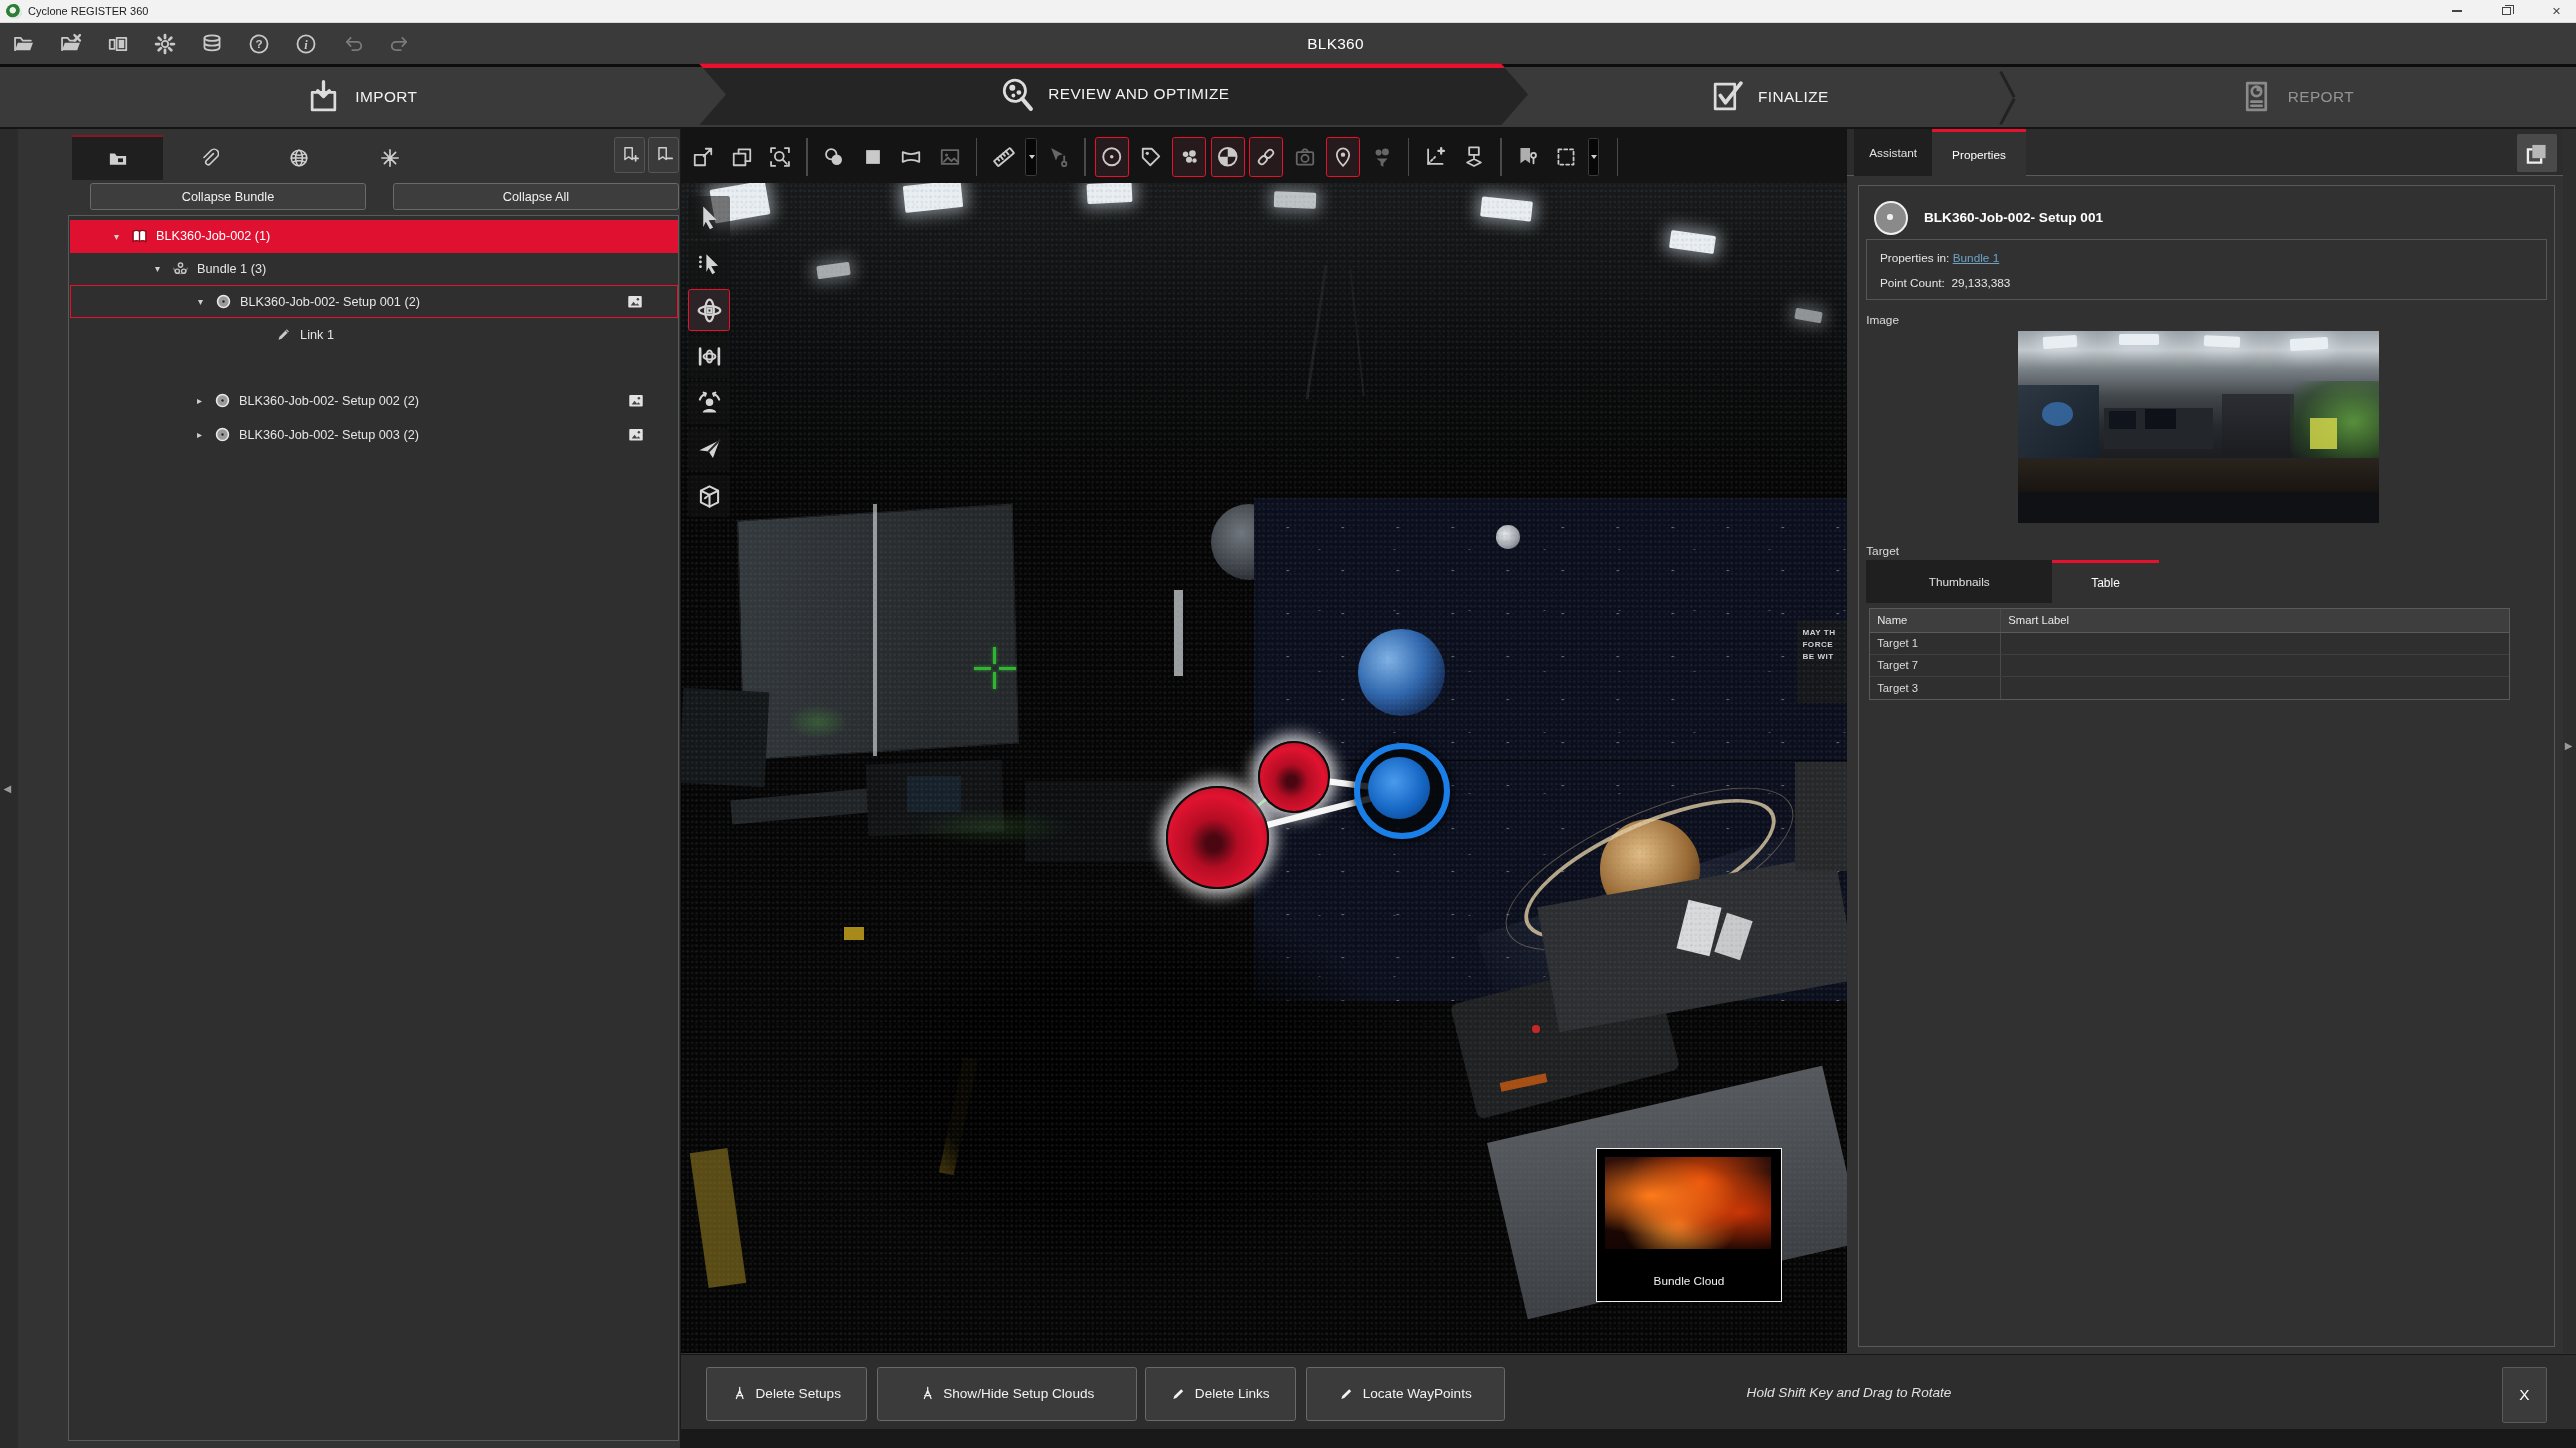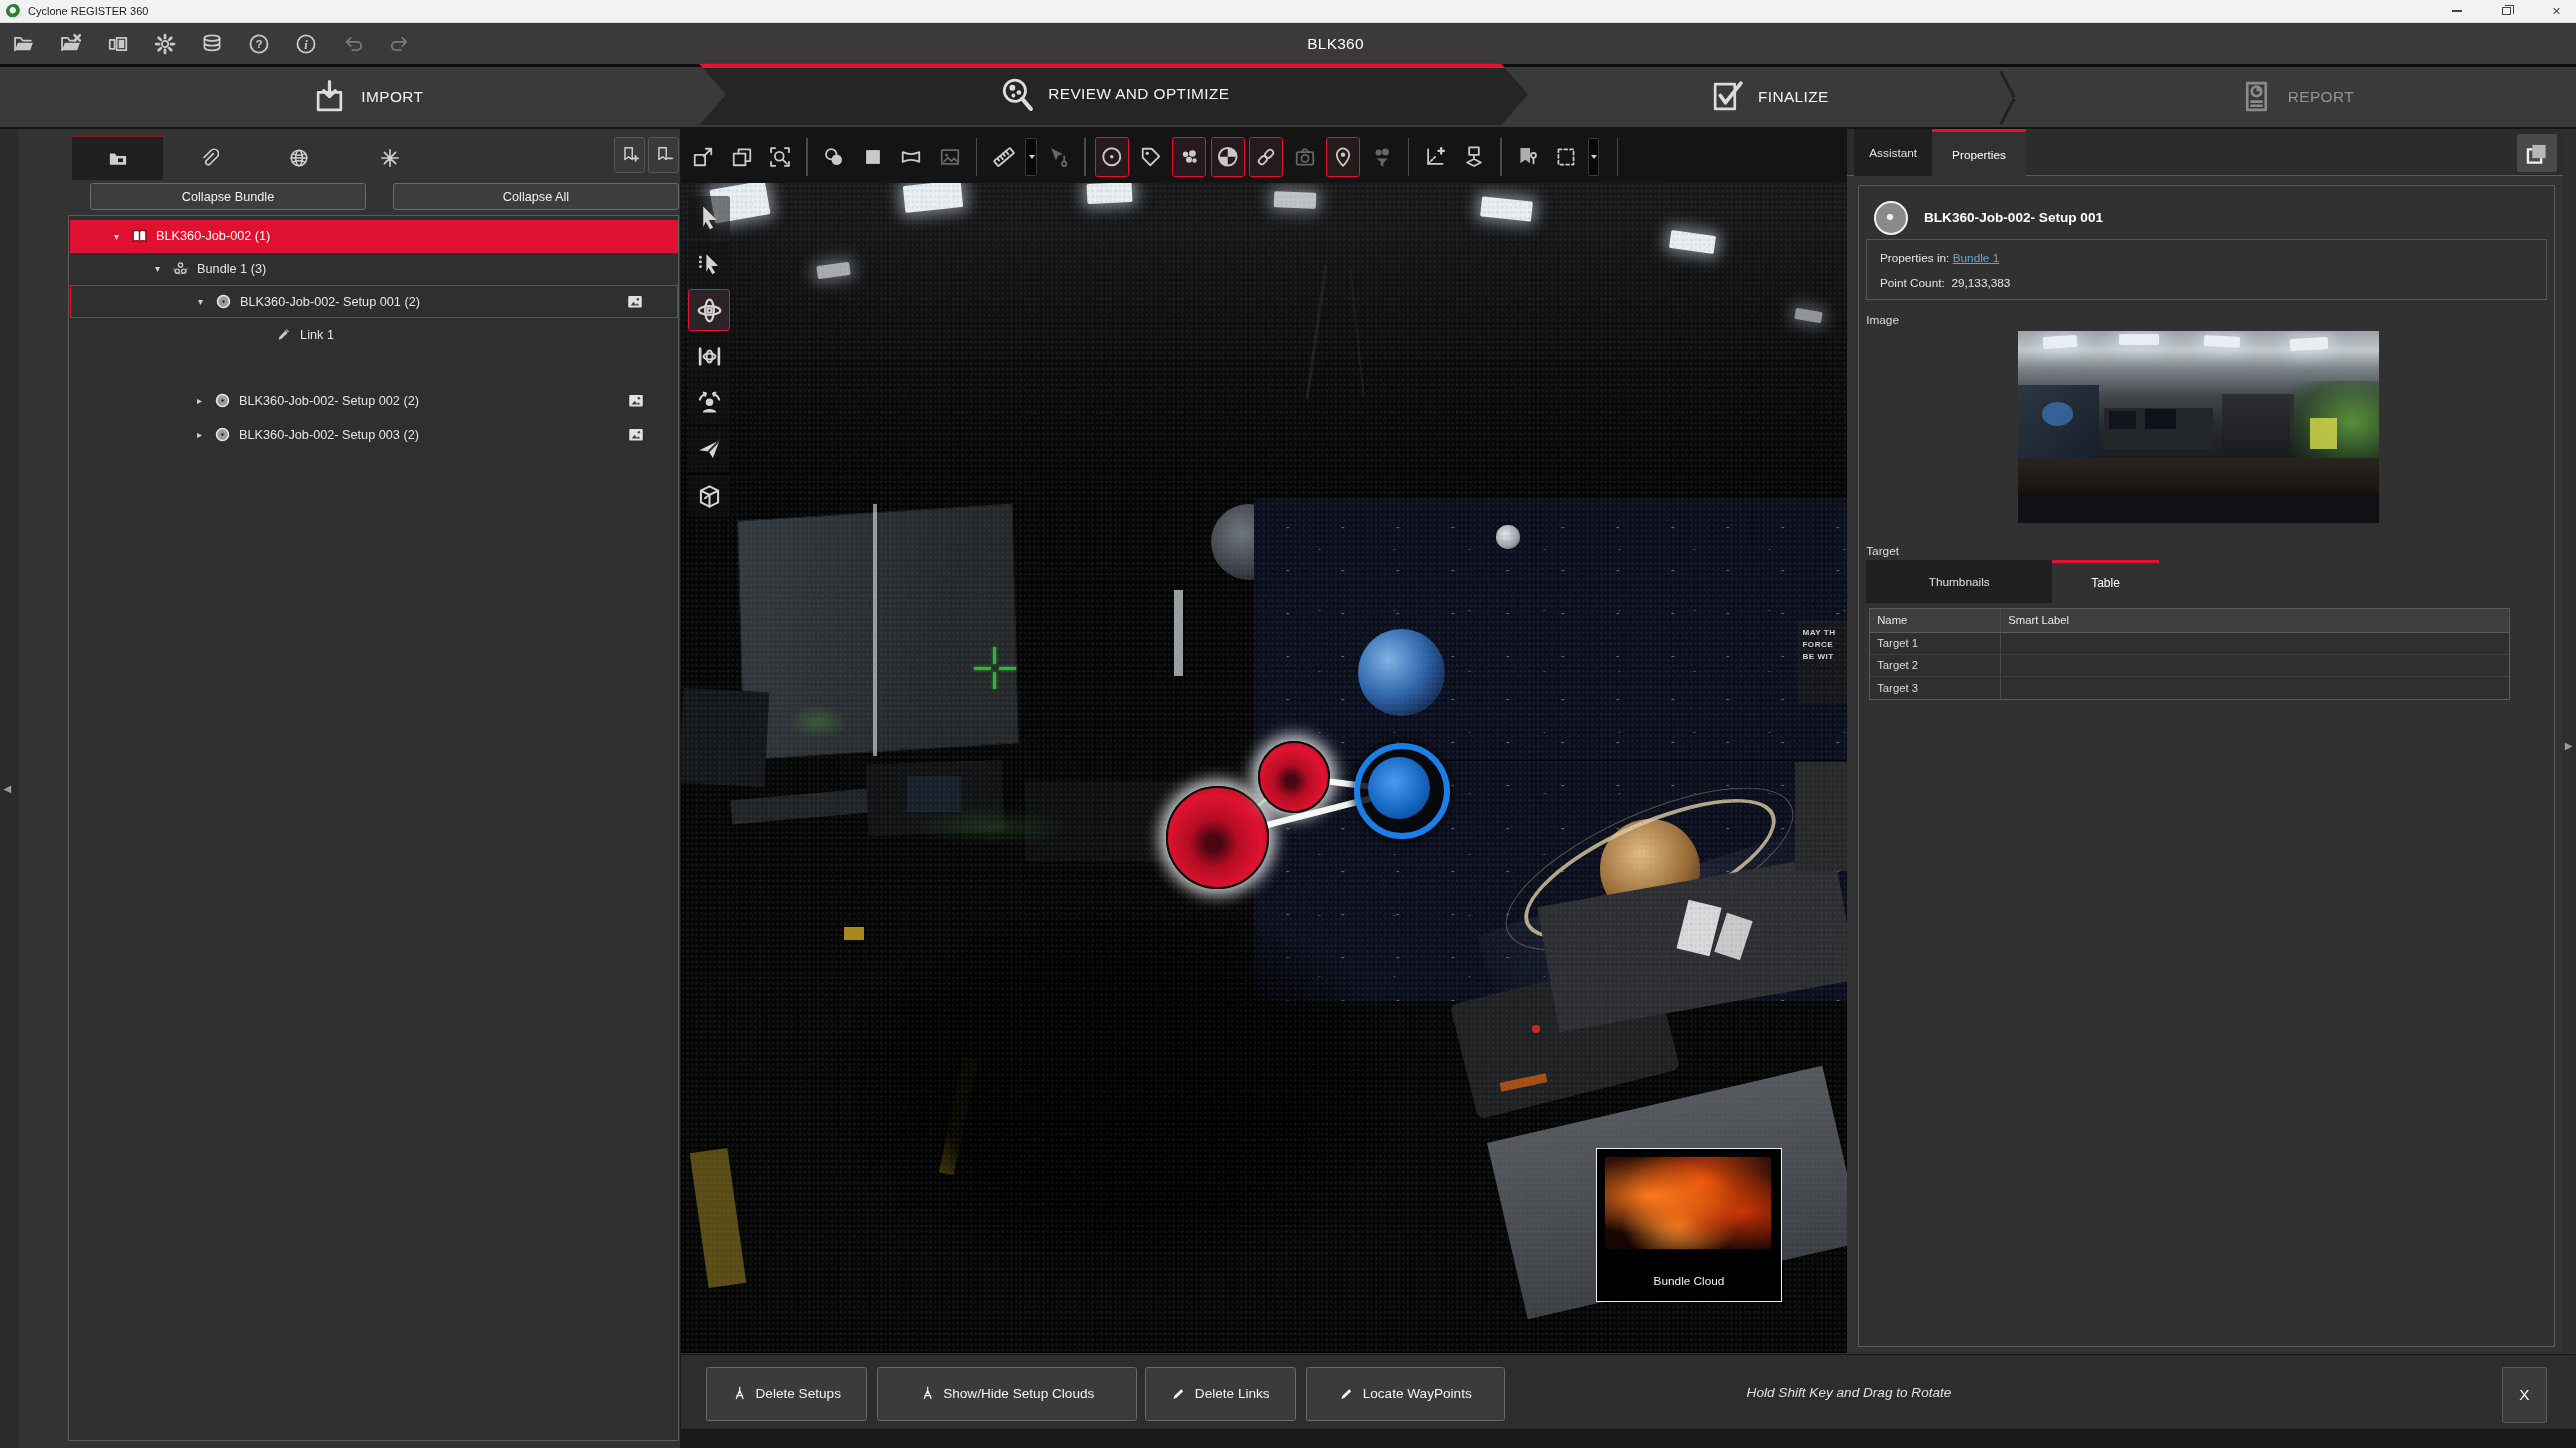--- a/index.html
+++ b/index.html
@@ -191,21 +191,21 @@
         <svg width="22" height="22" viewBox="0 0 16 16">
           <path d="M12.5 6.5H5a3 3 0 100 6h3.5"></path>
           <path d="M9.7 3.5l2.8 3-2.8 3"></path>
         </svg>
       </div>
   </div>
 </div>
 <div class="abs" id="blk-header">BLK360</div>
 
 <div class="abs" id="tabsrow">
-  <div class="abs wftab" style="left:14px;width:706px">
+  <div class="abs wftab" style="left:8px;width:706px">
     <span class="wfico ico">
         <svg width="33" height="33" viewBox="0 0 16 16">
           <rect x="2.5" y="6" width="11" height="8.5"></rect>
           <path d="M8 .8v7M5.2 5.2L8 8l2.8-2.8" stroke-width="1.6"></path>
         </svg>
       </span>
     <span>IMPORT</span>
   </div>
   <div class="abs wftab" id="wftab-active">
     <div class="redtop"></div>
@@ -697,21 +697,21 @@
     <div class="abs" id="tgt-table">
       <div class="tg-hrow">
         <div class="tg-c1">Name</div>
         <div class="tg-c2">Smart Label</div>
       </div>
       <div class="tg-row">
         <div class="tg-c1">Target 1</div>
         <div class="tg-c2"></div>
       </div>
       <div class="tg-row">
-        <div class="tg-c1">Target 2</div>
+        <div class="tg-c1">Target 7</div>
         <div class="tg-c2"></div>
       </div>
       <div class="tg-row" style="border-bottom:none">
         <div class="tg-c1">Target 3</div>
         <div class="tg-c2"></div>
       </div>
     </div>
   </div>
 </div>
 

